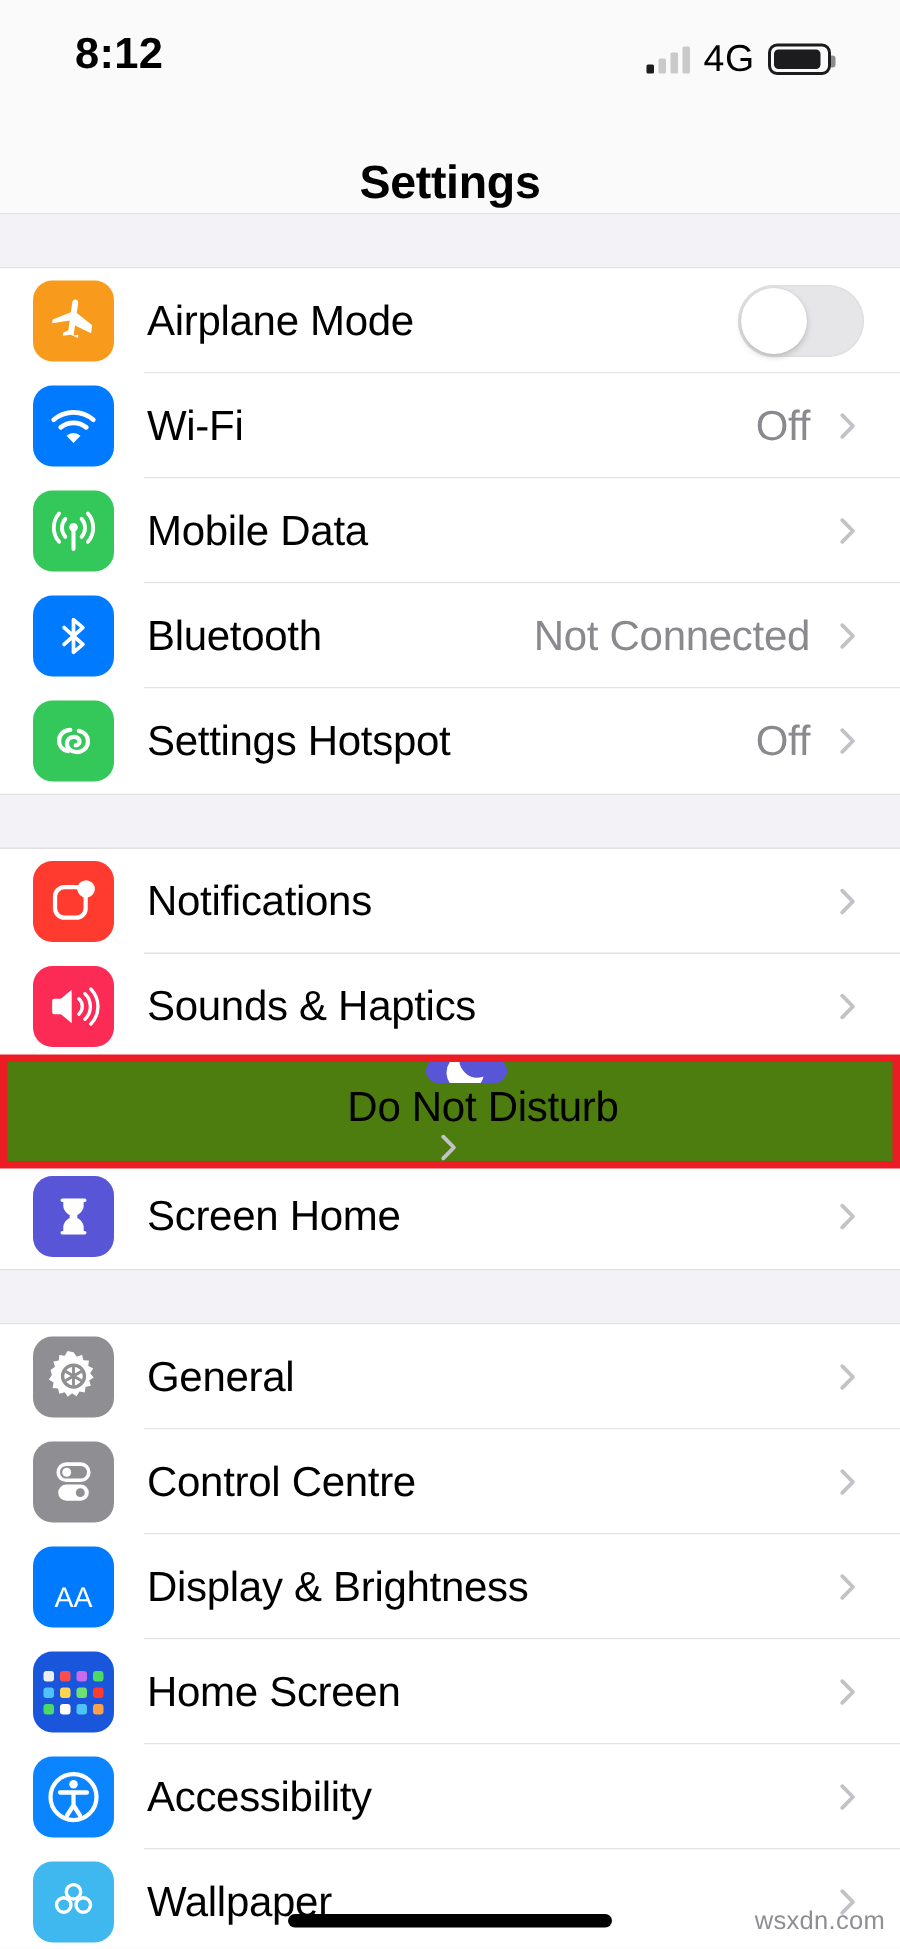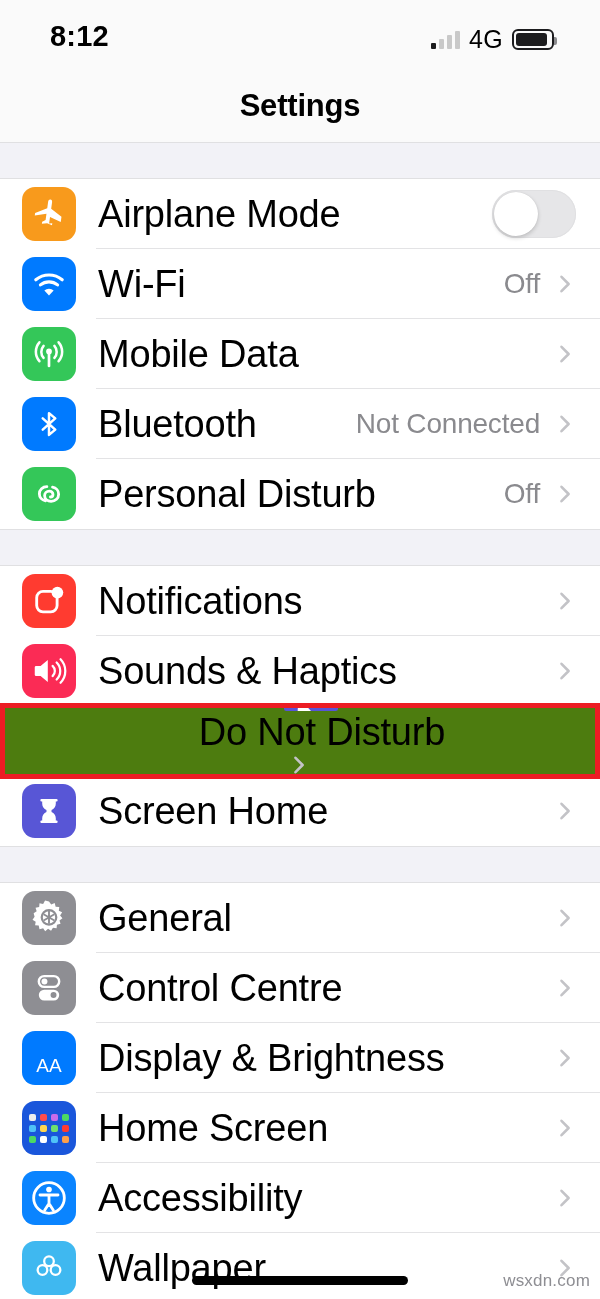--- a/index.html
+++ b/index.html
@@ -101,21 +101,21 @@
     align-items: flex-start;
     justify-content: center;
     border-bottom: 1px solid #e0e0e2;
     box-sizing: border-box;
   }
   .nav-title {
     font-size: 31px;
     font-weight: bold;
     color: #000;
     letter-spacing: -0.2px;
-    margin-top: 16px;
+    margin-top: 32px;
   }
 
   
   .list-scroll {
     background: #f2f2f7;
   }
   .group-gap {
     height: 36px;
     background: #f2f2f7;
     border-bottom: 1px solid #e0e0e2;
@@ -158,21 +158,21 @@
     border-radius: 13px;
     display: flex;
     align-items: center;
     justify-content: center;
     position: relative;
     overflow: hidden;
   }
   .row-label {
     flex: 1;
     margin-left: 22px;
-    font-size: 38px;
+    font-size: 28px;
     color: #000;
     letter-spacing: -0.2px;
     white-space: nowrap;
   }
   .row-value {
     font-size: 28px;
     color: #8a8a8e;
     margin-right: 14px;
     letter-spacing: -0.2px;
     white-space: nowrap;
@@ -340,21 +340,21 @@
           </div>
           <div class="sep"></div>
         </div>
         <div class="row">
           <div class="icon-box" style="background: rgb(52, 199, 89);">
             <svg class="glyph" width="34" height="34" viewBox="0 0 24 24">
               <path fill="none" stroke="#fff" stroke-width="2" stroke-linecap="round" d="M14.5 7.2c2.6.4 4.3 2.4 4.3 4.9 0 2.9-2.3 5.1-5.3 5.1-2.6 0-4.6-1.7-4.6-3.9 0-1.9 1.4-3.3 3.3-3.3 1.5 0 2.6 1 2.6 2.3 0 1-.8 1.8-1.8 1.8"></path>
               <path fill="none" stroke="#fff" stroke-width="2" stroke-linecap="round" d="M9.5 16.8C6.9 16.4 5.2 14.4 5.2 11.9c0-2.9 2.3-5.1 5.3-5.1"></path>
             </svg>
           </div>
-          <div class="row-label">Personal Disturb</div>
+          <div class="row-label">Settings Hotspot</div>
           <div class="row-value">Off</div>
           <div class="chev">
             <svg width="22" height="22" viewBox="0 0 22 22">
               <path fill="none" stroke="#c3c3c7" stroke-width="2.6" stroke-linecap="round" stroke-linejoin="round" d="M7.5 3.8L14.6 11l-7.1 7.2"></path>
             </svg>
           </div>
         </div>
       </div>
       <div class="group-gap"></div>
       <div class="group">

